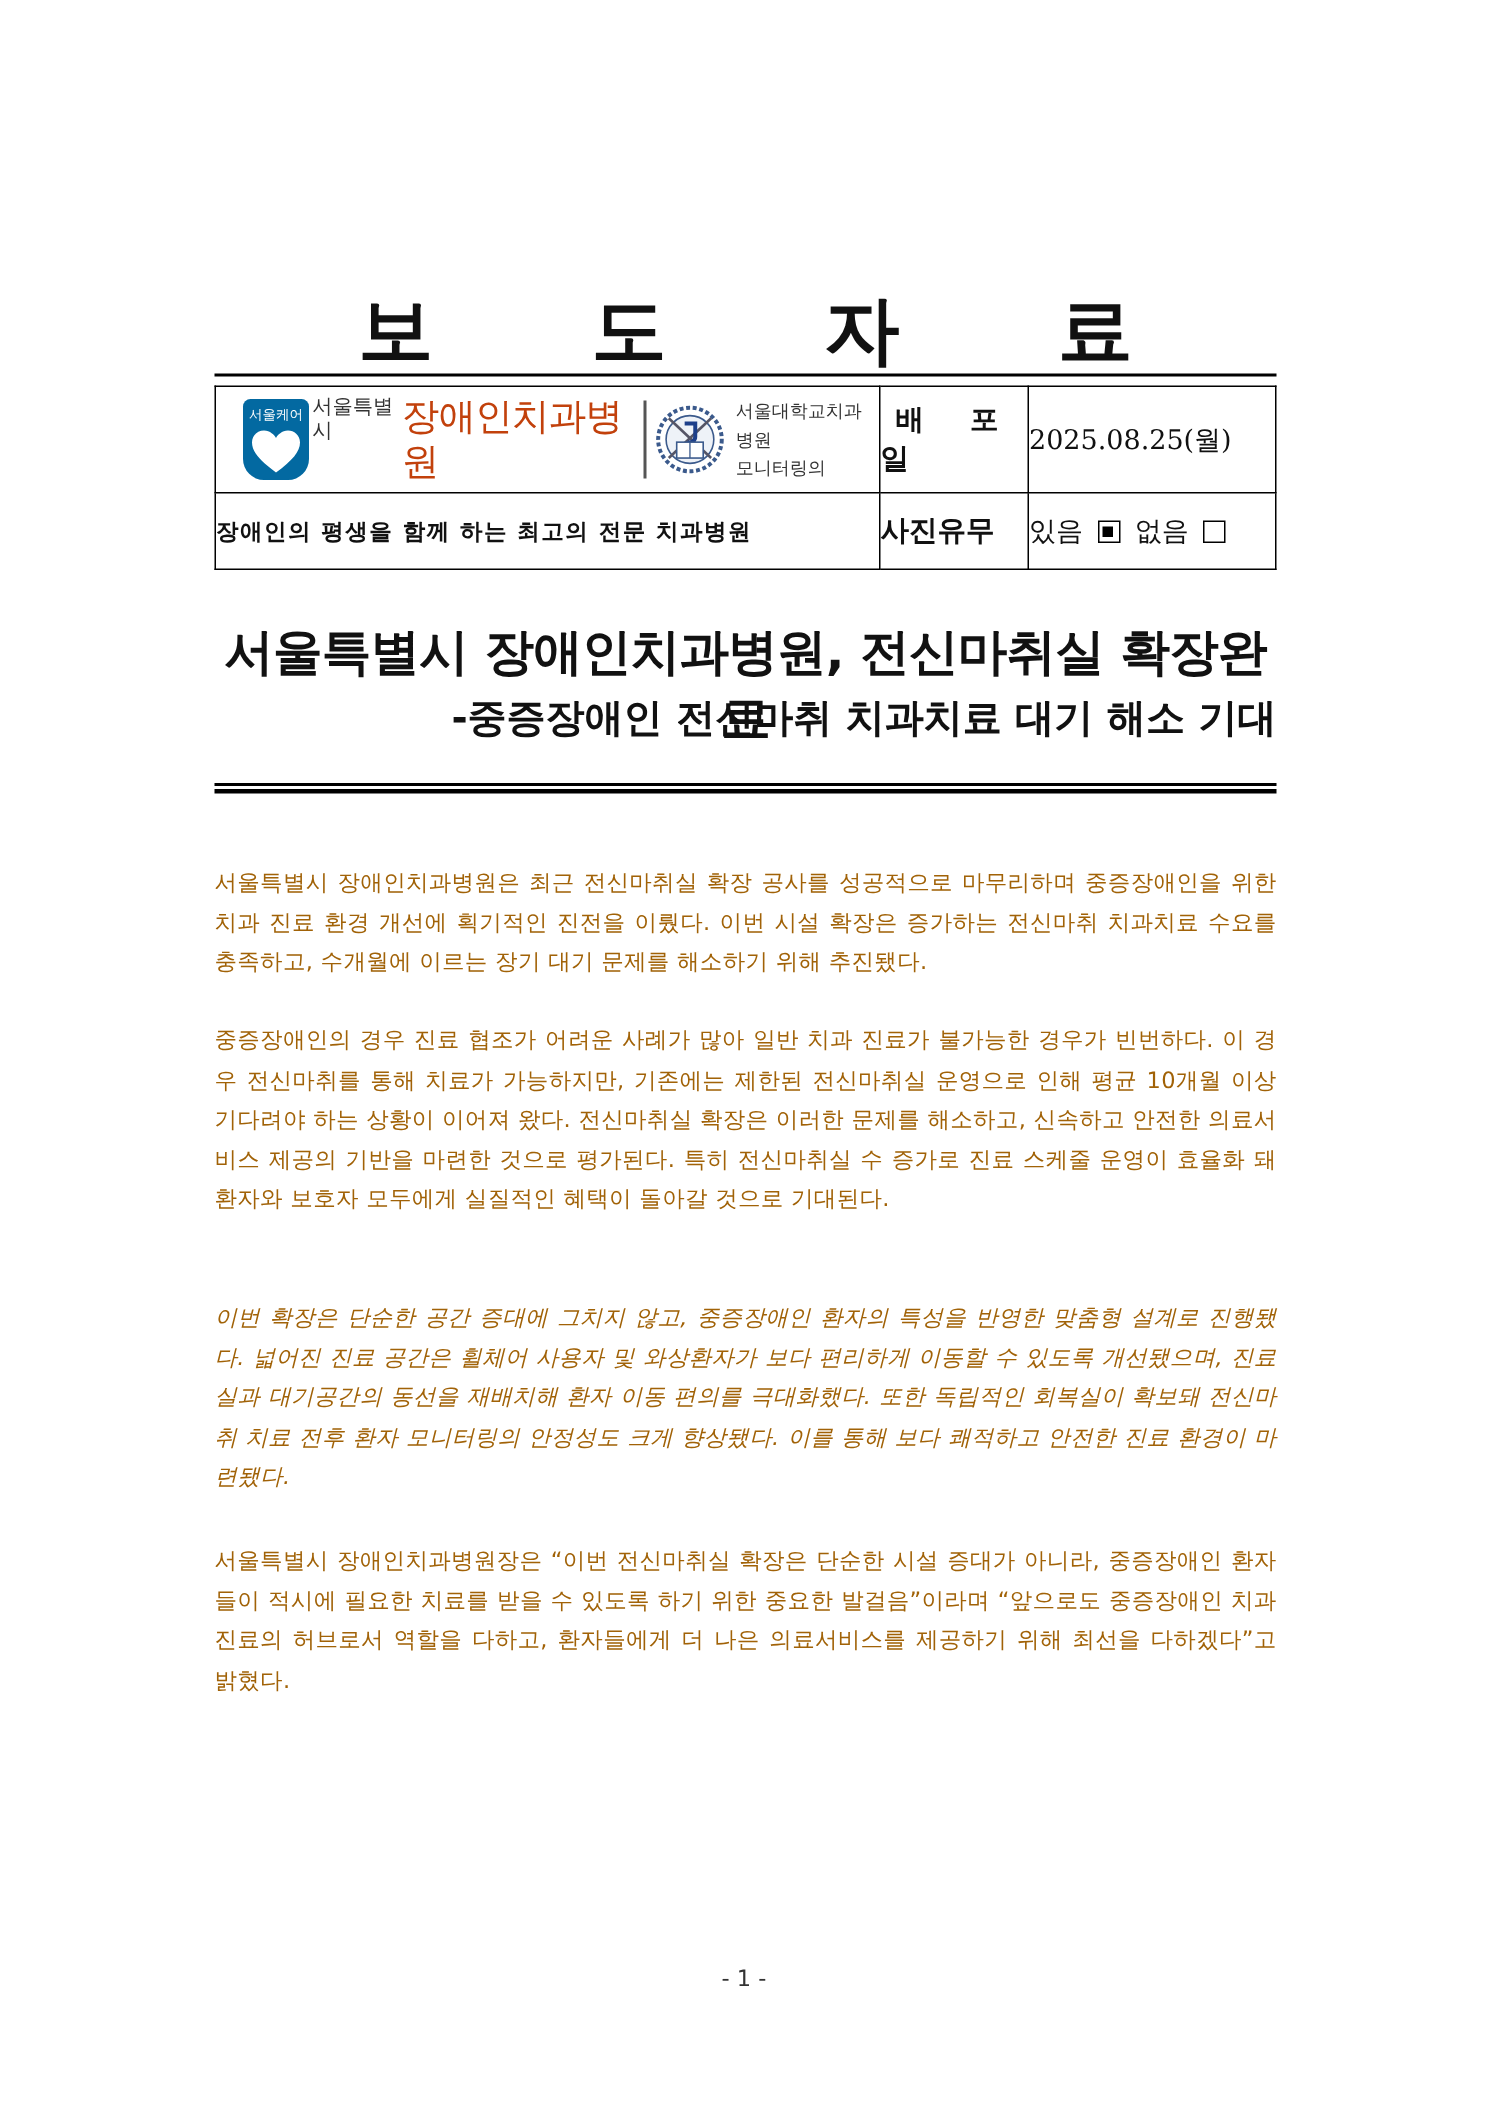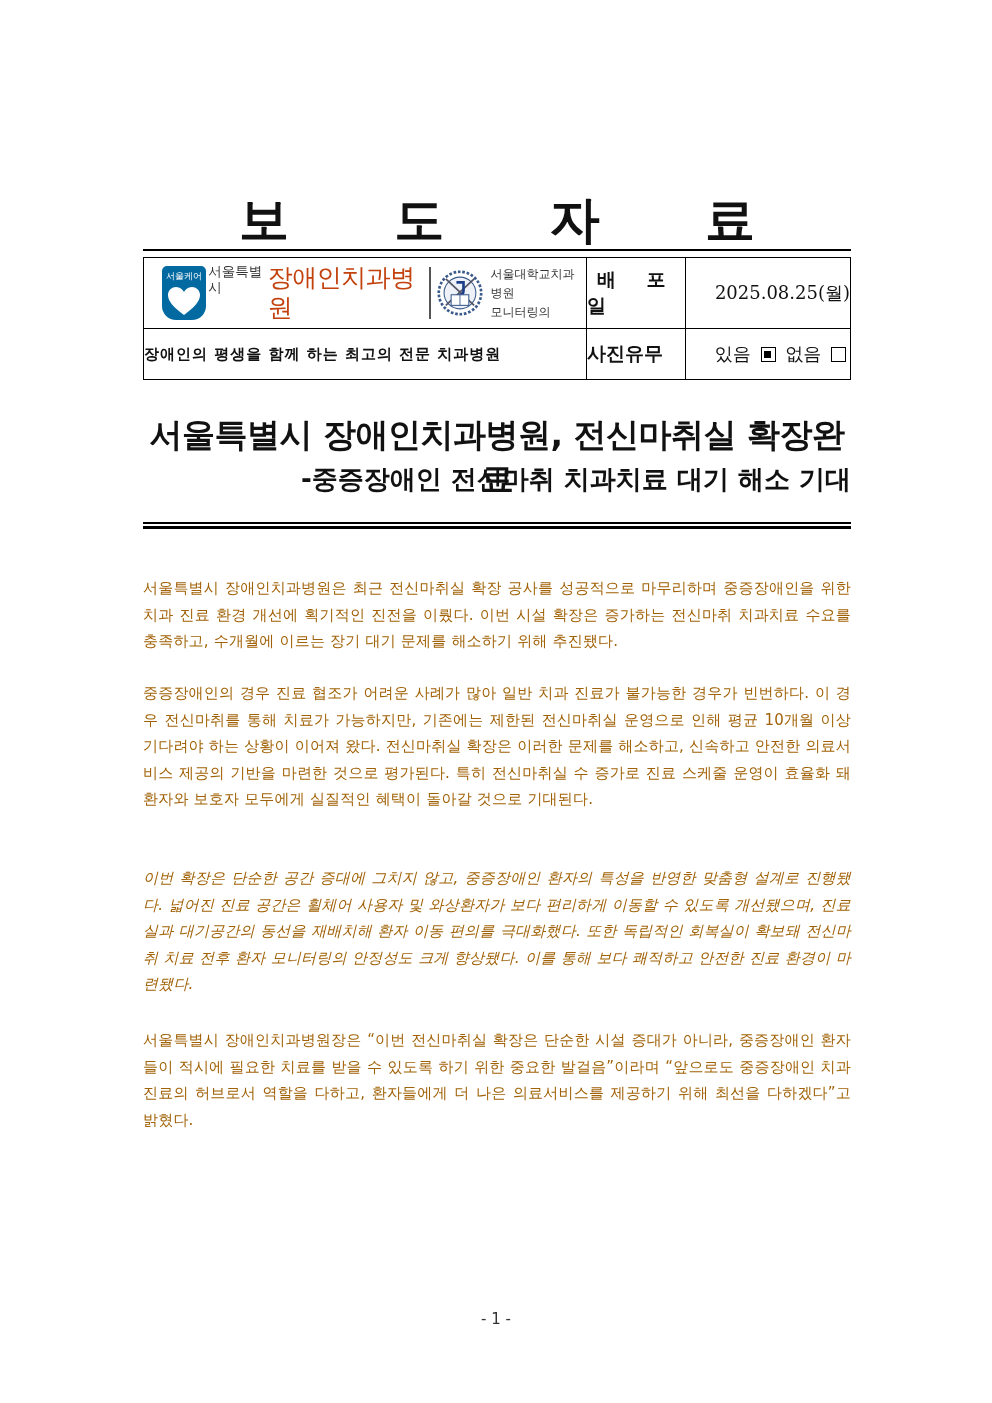--- a/index.html
+++ b/index.html
@@ -11,21 +11,21 @@
               font-family: "DejaVu Sans", sans-serif; font-weight: bold; font-size: 50px;
               letter-spacing: 44px; line-height: 64px; padding-left: 44px; box-sizing: border-box; }
   .top-rule { position: absolute; left: 143px; top: 249px; width: 708px; height: 2px; background: #000; }
 
   .info-table { position: absolute; left: 143px; top: 257px; width: 708px; height: 123px;
                 border-collapse: collapse; table-layout: fixed; }
   .info-table td { border: 1.5px solid #000; padding: 0; vertical-align: middle; }
   .logo-cell { width: 442px; height: 70px; }
   .label-cell { width: 98px; text-align: left; font-family: "DejaVu Serif", serif;
                 font-weight: bold; font-size: 19px; }
-  .value-cell { text-align: right; font-family: "DejaVu Serif", serif; font-size: 18px; }
+  .value-cell { text-align: left; font-family: "DejaVu Serif", serif; font-size: 18px; }
   .slogan-cell { text-align: left; font-family: "DejaVu Serif", serif; font-weight: bold;
                  font-size: 15px; letter-spacing: 1px; height: 50px; }
   .spaced { letter-spacing: 12px; padding-left: 10px; }
 
   .logo-wrap { display: flex; align-items: center; height: 70px; padding-left: 18px; }
   .care-badge { width: 50px; height: 54px; background: #0369a1; border-radius: 5px 5px 14px 14px;
                 position: relative; display: flex; flex-direction: column; align-items: center; }
   .care-text { color: #fff; font-size: 9px; margin-top: 4px; font-family: "DejaVu Sans", sans-serif; }
   .care-heart { margin-top: 3px; }
   .hosp-name { margin-left: 2px; display: flex; flex-direction: row; }

